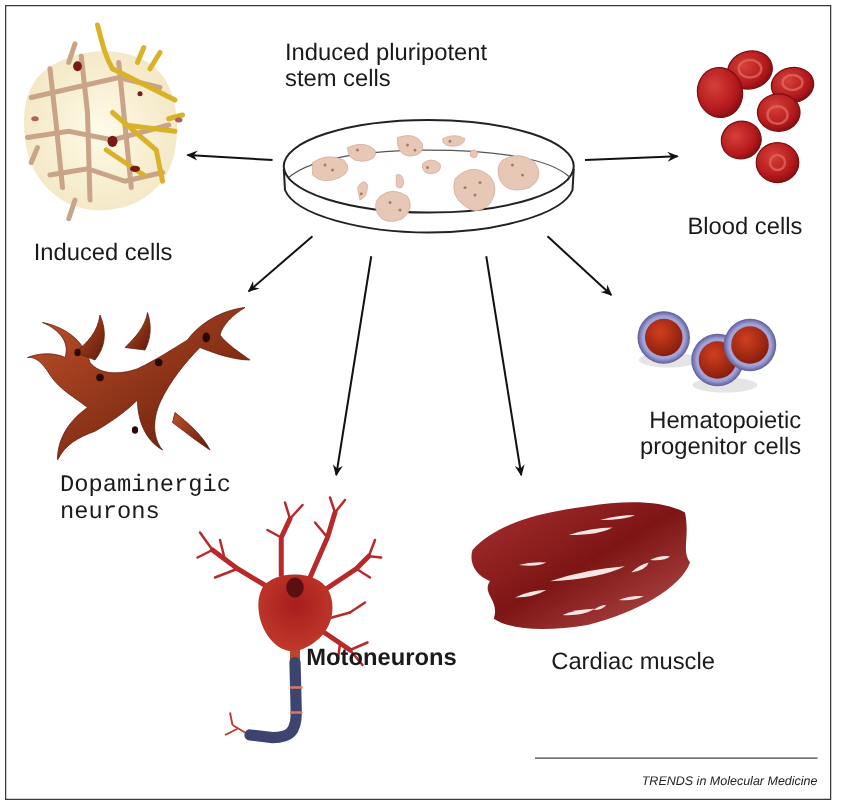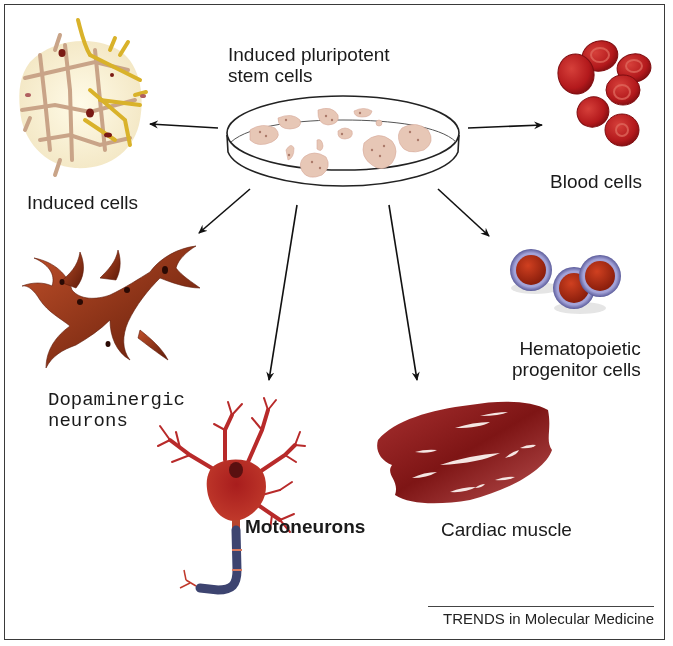--- a/index.html
+++ b/index.html
@@ -1,21 +1,21 @@
 <!DOCTYPE html>
 <html><head>
 <meta charset="utf-8">
 <style>
   html, body { margin:0; padding:0; background:#ffffff; }
   body { width:673px; height:646px; position:relative; overflow:hidden; font-family:"Liberation Sans", sans-serif; }
   .frame { position:absolute; left:4px; top:4px; width:661px; height:636px; border:1.5px solid #3a3a3a; box-sizing:border-box; background:#fff; }
   svg.art { position:absolute; left:0; top:0; }
   .lbl { position:absolute; color:#1a1a1a; font-size:19px; line-height:21px; white-space:nowrap; }
-  .lbl2 { white-space:pre-line;margin-top:12px; }
-  .credit { position:absolute; left:428px; top:606px; width:226px; border-top:1.2px solid #444; padding-top:3px; font-size:15px; color:#222; text-align:right; white-space:nowrap; }
+  .lbl2 { white-space:pre-line; }
+  .credit { position:absolute; left:428px; top:606px; width:226px; border-top:1.2px solid #444; padding-top:13px; font-size:10px; font-style:italic; color:#222; text-align:right; white-space:nowrap; }
 </style>
 </head>
 <body>
 
 <div class="frame"></div>
 
 <svg class="art" width="673" height="646" viewBox="0 0 673 646">
   <defs>
     <marker id="ah" markerWidth="10" markerHeight="10" refX="8" refY="5" orient="auto" markerUnits="userSpaceOnUse">
       <path d="M0,1 L9,5 L0,9 L3,5 Z" fill="#111"></path>

